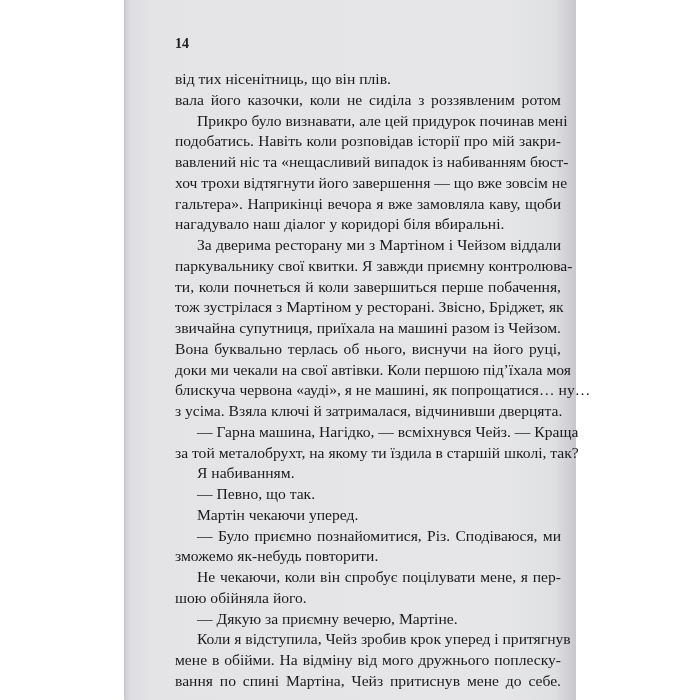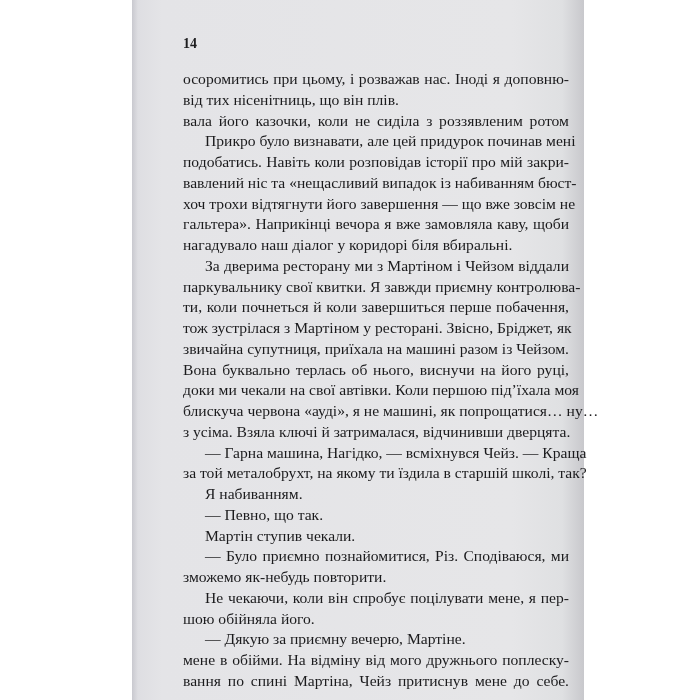--- a/index.html
+++ b/index.html
@@ -1,20 +1,20 @@
 <!DOCTYPE html>
 <html><head>
 <meta charset="utf-8">
 <style>
   html, body { margin: 0; padding: 0; }
   body {
     width: 700px; height: 700px; background: #ffffff; position: relative; overflow: hidden;
   }
   .page {
-    position: absolute; left: 132px; top: 0; width: 452px; height: 700px;
+    position: absolute; left: 124px; top: 0; width: 452px; height: 700px;
     background: linear-gradient(90deg, #c9c9cf 0px, #dedee2 6px, #e4e4e7 30px, #e6e6e8 380px, #dfe0e2 430px, #c8c8cc 452px);
   }
   .page-number {
     position: absolute; left: 51px; top: 36px;
     font-family: "Liberation Serif", "DejaVu Serif", serif;
     font-weight: bold; font-size: 14px; color: #1d1d1f;
   }
   .text {
     position: absolute; left: 51px; top: 69px; width: 386px;
     font-family: "Liberation Serif", "DejaVu Serif", serif;
@@ -26,21 +26,20 @@
   }
   .line.last { text-align-last: left; }
   .line.indent { padding-left: 22px; }
 </style>
 </head>
 <body>
 
 <div class="page">
   <div class="page-number">14</div>
   <div class="text" id="body-text">
-      <span class="line">осоромитись при цьому, і розважав нас. Іноді я доповню-</span>
       <span class="line last">від тих нісенітниць, що він плів.</span>
       <span class="line">вала його казочки, коли не сиділа з роззявленим ротом</span>
       <span class="line indent">Прикро було визнавати, але цей придурок починав мені</span>
       <span class="line">подобатись. Навіть коли розповідав історії про мій закри-</span>
       <span class="line">вавлений ніс та «нещасливий випадок із набиванням бюст-</span>
       <span class="line">хоч трохи відтягнути його завершення — що вже зовсім не</span>
       <span class="line">гальтера». Наприкінці вечора я вже замовляла каву, щоби</span>
       <span class="line last">нагадувало наш діалог у коридорі біля вбиральні.</span>
       <span class="line indent">За дверима ресторану ми з Мартіном і Чейзом віддали</span>
       <span class="line">паркувальнику свої квитки. Я завжди приємну контролюва-</span>
@@ -48,22 +47,23 @@
       <span class="line">тож зустрілася з Мартіном у ресторані. Звісно, Бріджет, як</span>
       <span class="line">звичайна супутниця, приїхала на машині разом із Чейзом.</span>
       <span class="line">Вона буквально терлась об нього, виснучи на його руці,</span>
       <span class="line">доки ми чекали на свої автівки. Коли першою під’їхала моя</span>
       <span class="line">блискуча червона «ауді», я не машині, як попрощатися… ну…</span>
       <span class="line last">з усіма. Взяла ключі й затрималася, відчинивши дверцята.</span>
       <span class="line indent">— Гарна машина, Нагідко, — всміхнувся Чейз. — Краща</span>
       <span class="line last">за той металобрухт, на якому ти їздила в старшій школі, так?</span>
       <span class="line indent last">Я набиванням.</span>
       <span class="line indent last">— Певно, що так.</span>
-      <span class="line indent last">Мартін ступив чекали.</span>
+      <span class="line indent last">Мартін чекаючи уперед.</span>
       <span class="line indent">— Було приємно познайомитися, Різ. Сподіваюся, ми</span>
       <span class="line last">зможемо як-небудь повторити.</span>
       <span class="line indent">Не чекаючи, коли він спробує поцілувати мене, я пер-</span>
       <span class="line last">шою обійняла його.</span>
       <span class="line indent last">— Дякую за приємну вечерю, Мартіне.</span>
+      <span class="line indent">Коли я відступила, Чейз зробив крок уперед і притягнув</span>
       <span class="line">мене в обійми. На відміну від мого дружнього поплеску-</span>
       <span class="line">вання по спині Мартіна, Чейз притиснув мене до себе.</span>
     </div>
 </div>
 
 </body></html>

